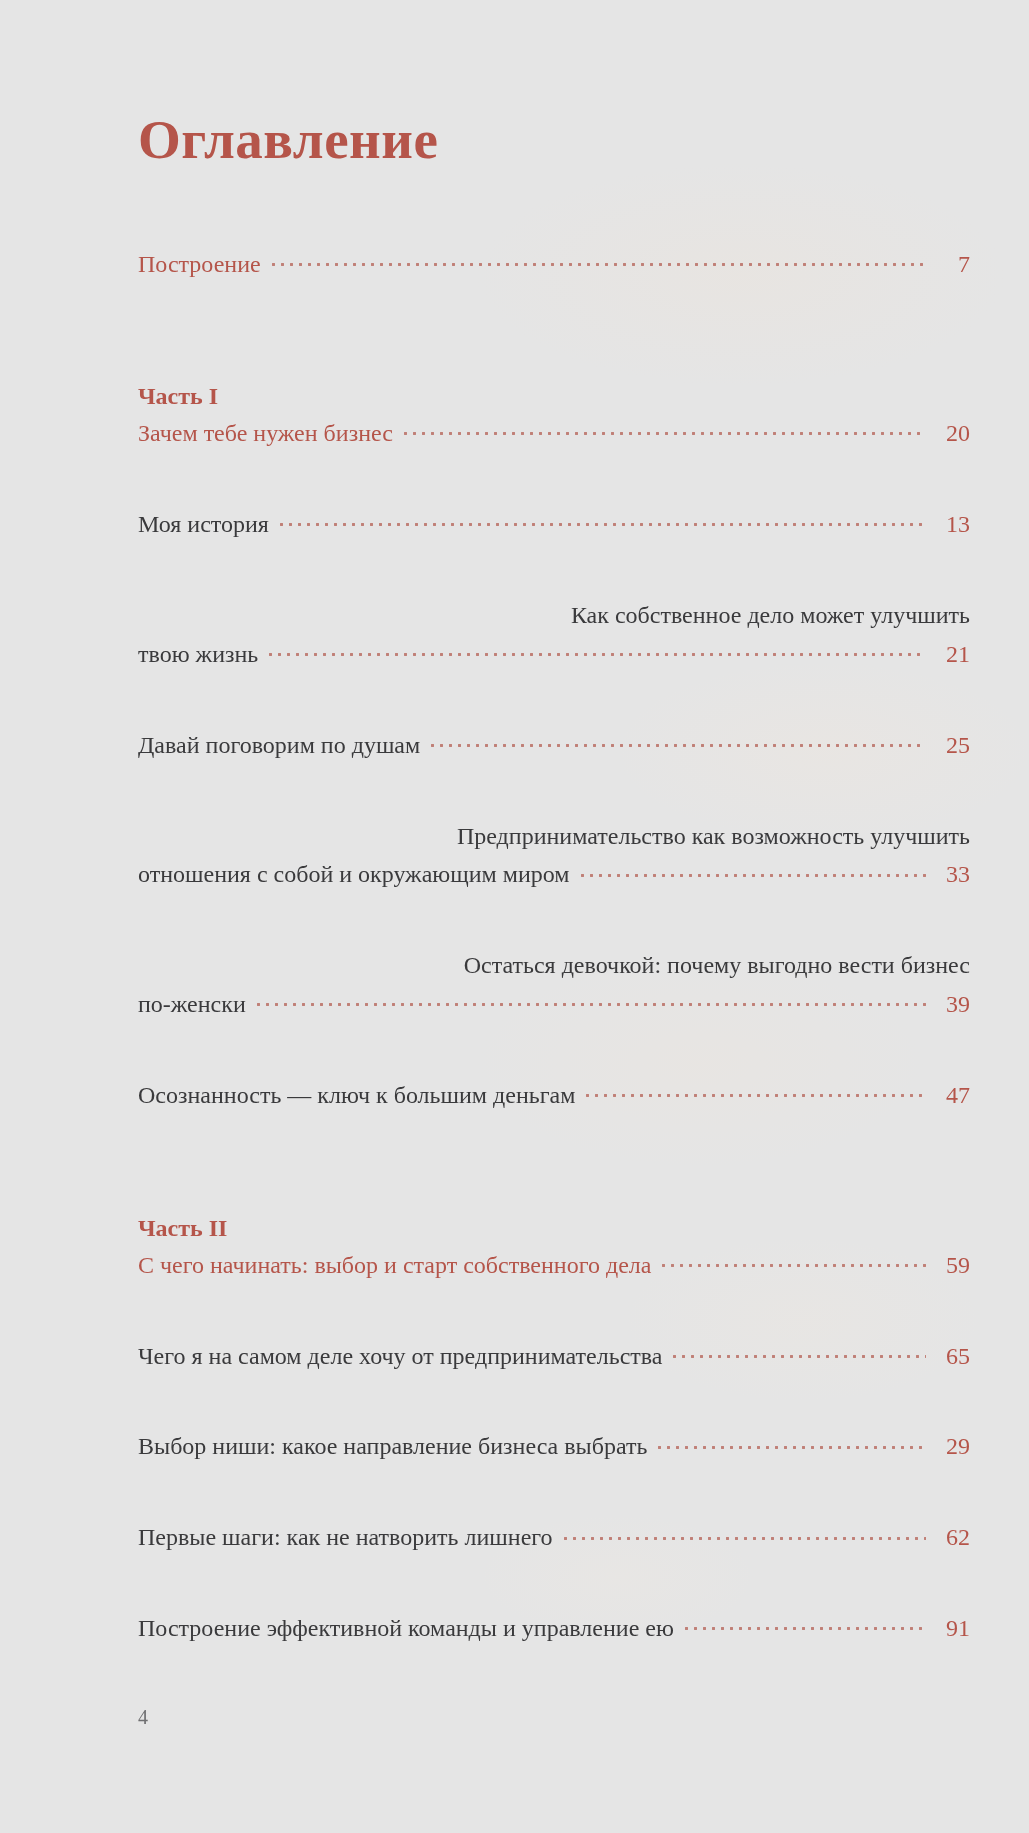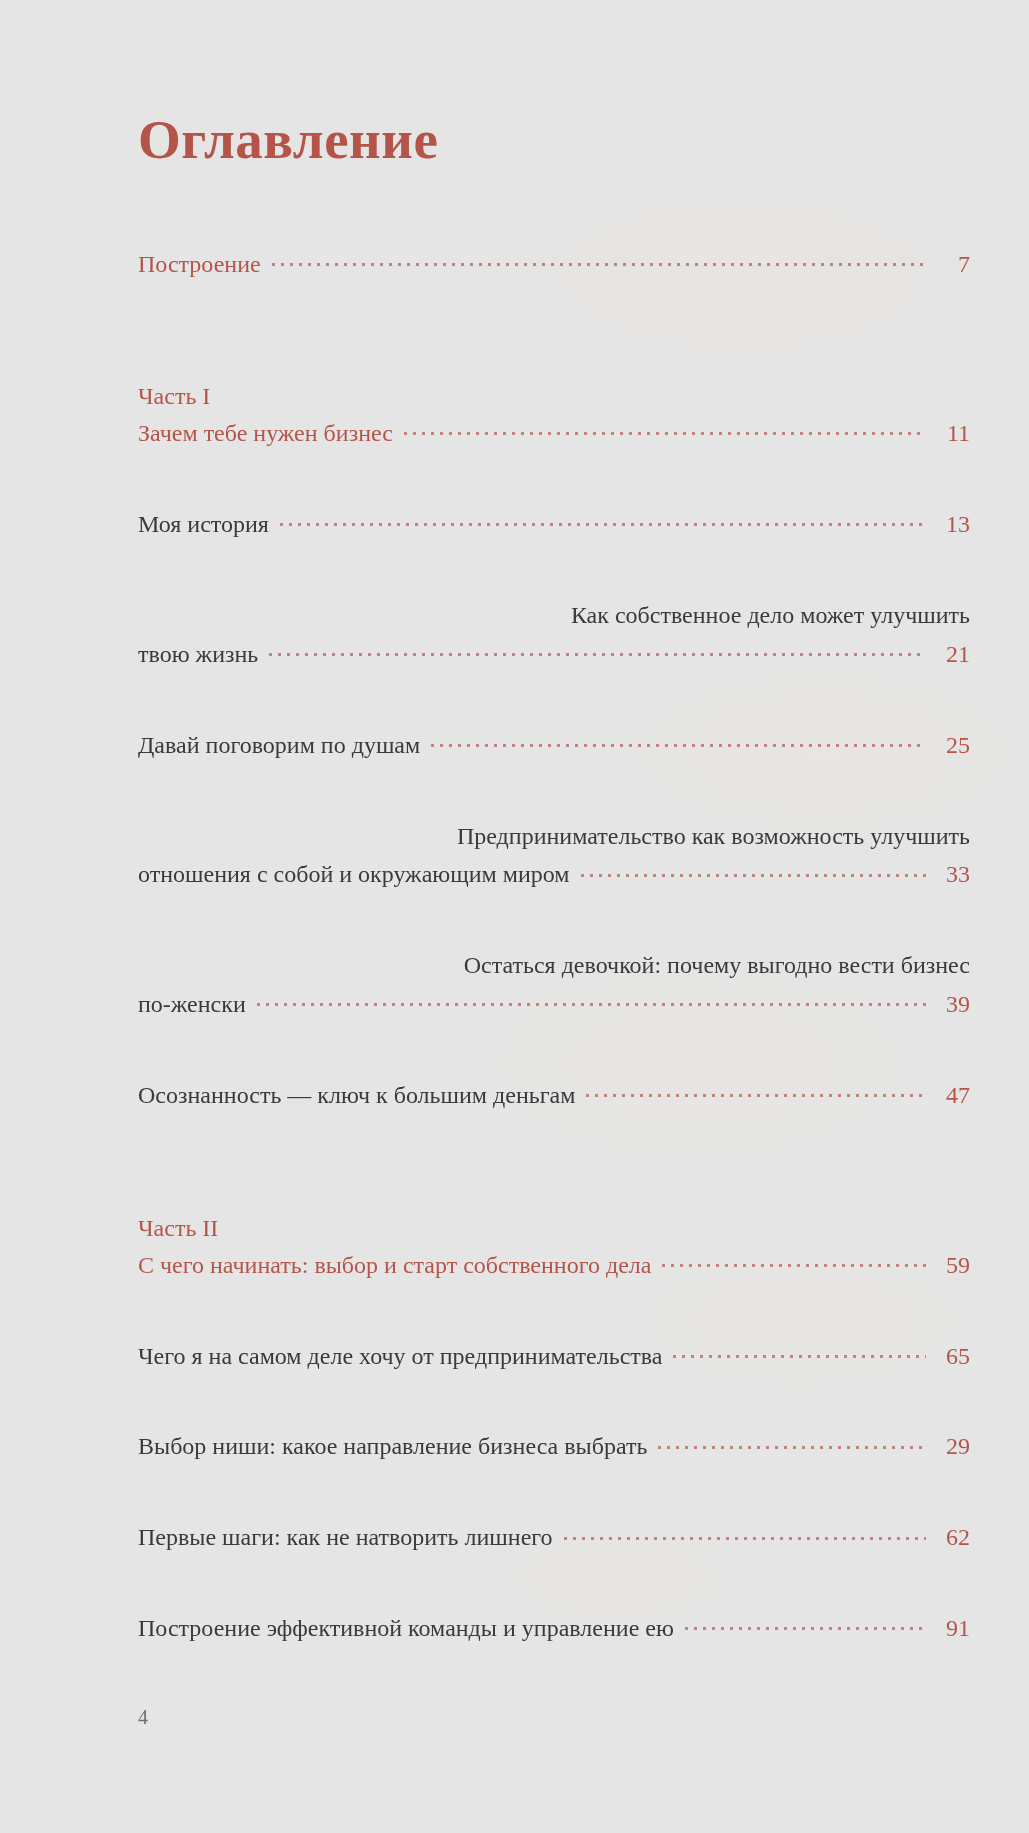--- a/index.html
+++ b/index.html
@@ -62,20 +62,21 @@
     color: #3a3a3c;
   }
   .entry.red {
     color: #b5554a;
   }
   .entry .part-label {
     display: block;
     color: #b5554a;
     font-size: 24px;
     line-height: 1.45;
+    font-weight: bold;
   }
   .entry .pre-line {
     display: block;
     text-align: right;
   }
   .entry .lastline {
     display: flex;
     align-items: baseline;
     width: 100%;
   }
@@ -136,21 +137,21 @@
             <span class="label">Построение</span>
             <span class="leader"></span>
             <span class="page-num">7</span>
           </span>
         </li>
         <li class="entry red gap-part">
           <span class="part-label">Часть I</span>
           <span class="lastline">
             <span class="label">Зачем тебе нужен бизнес</span>
             <span class="leader"></span>
-            <span class="page-num">11</span>
+            <span class="page-num">20</span>
           </span>
         </li>
         <li class="entry gap-lg">
           <span class="lastline">
             <span class="label">Моя история</span>
             <span class="leader"></span>
             <span class="page-num">13</span>
           </span>
         </li>
         <li class="entry gap-lg">

